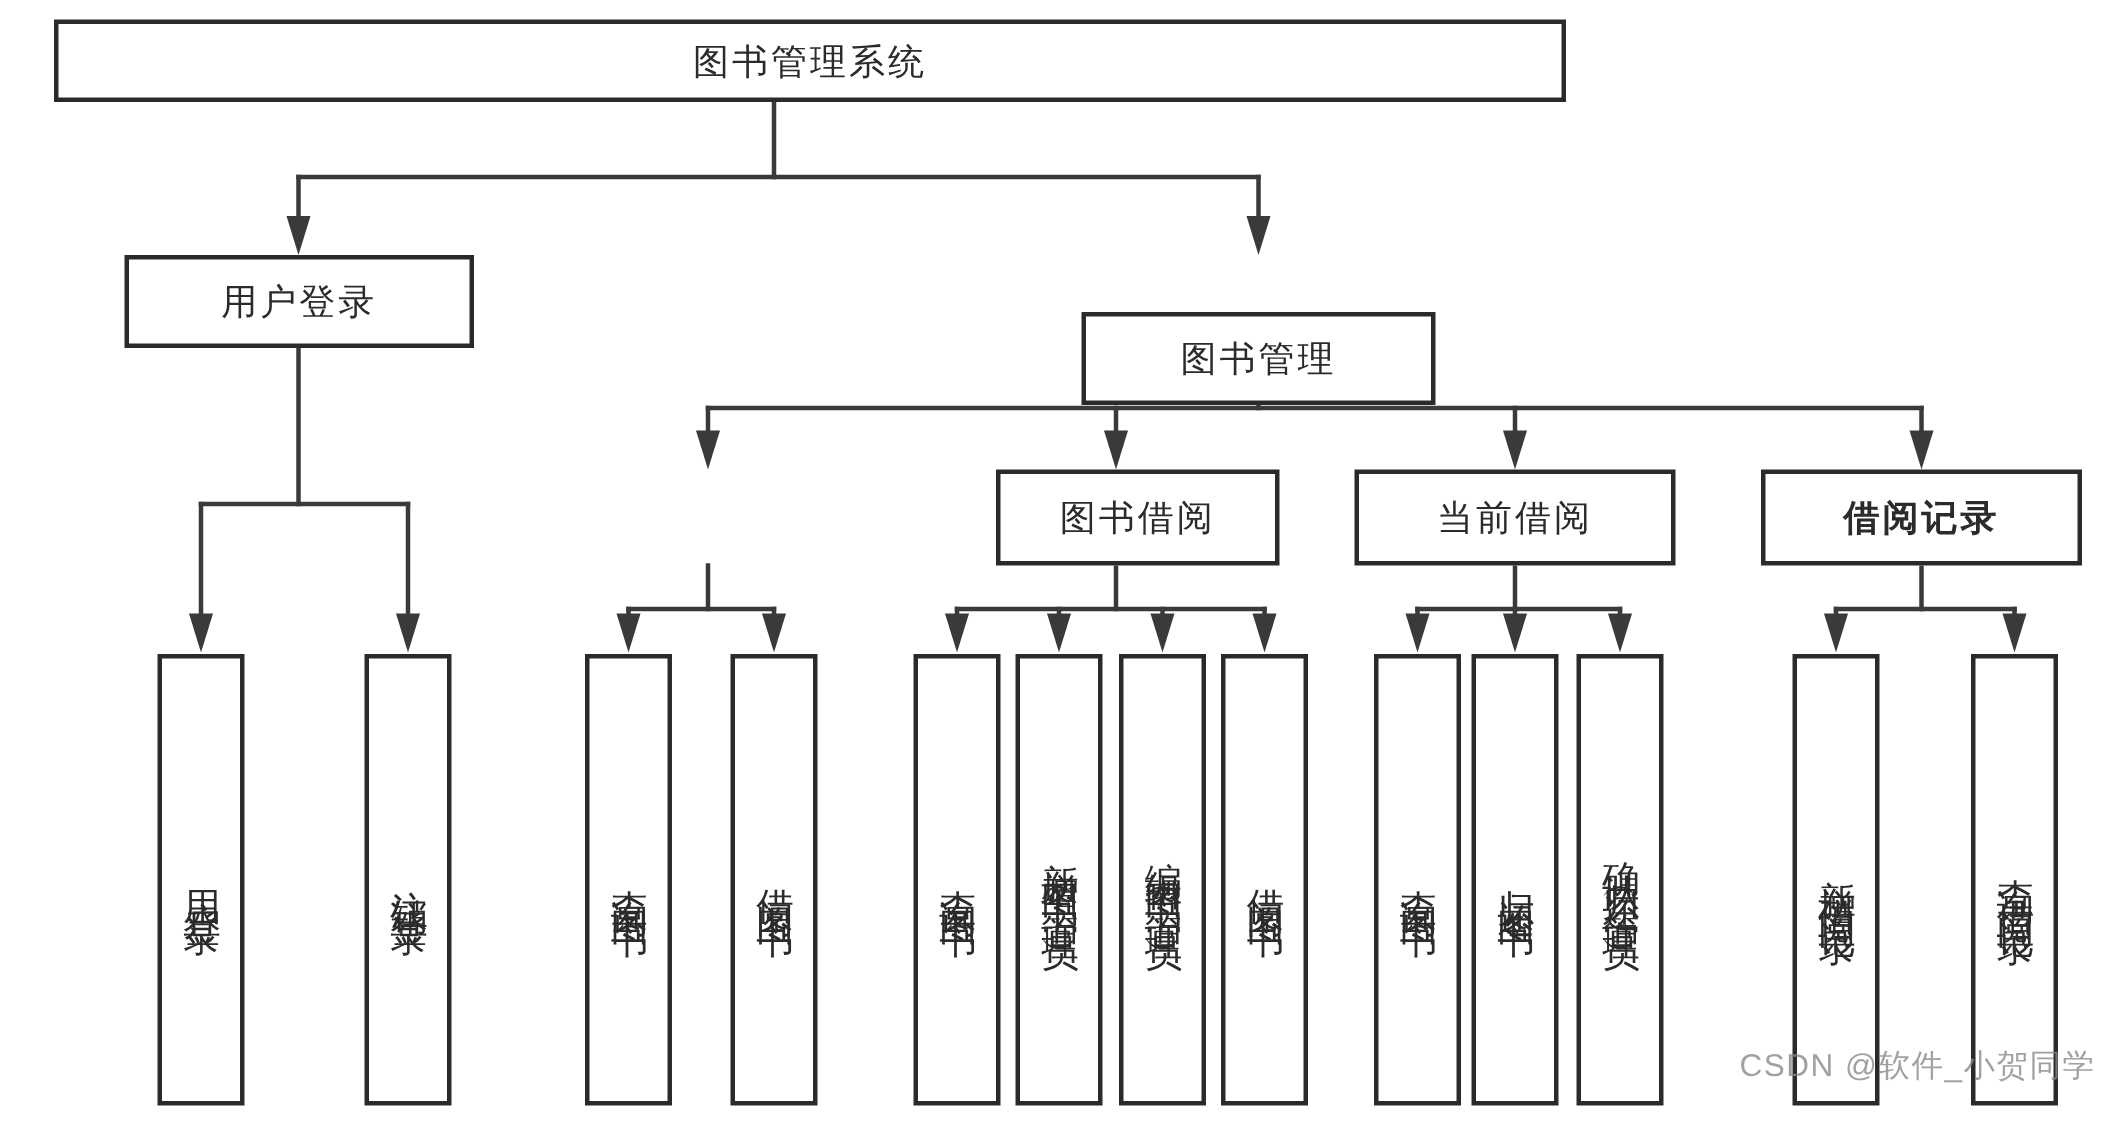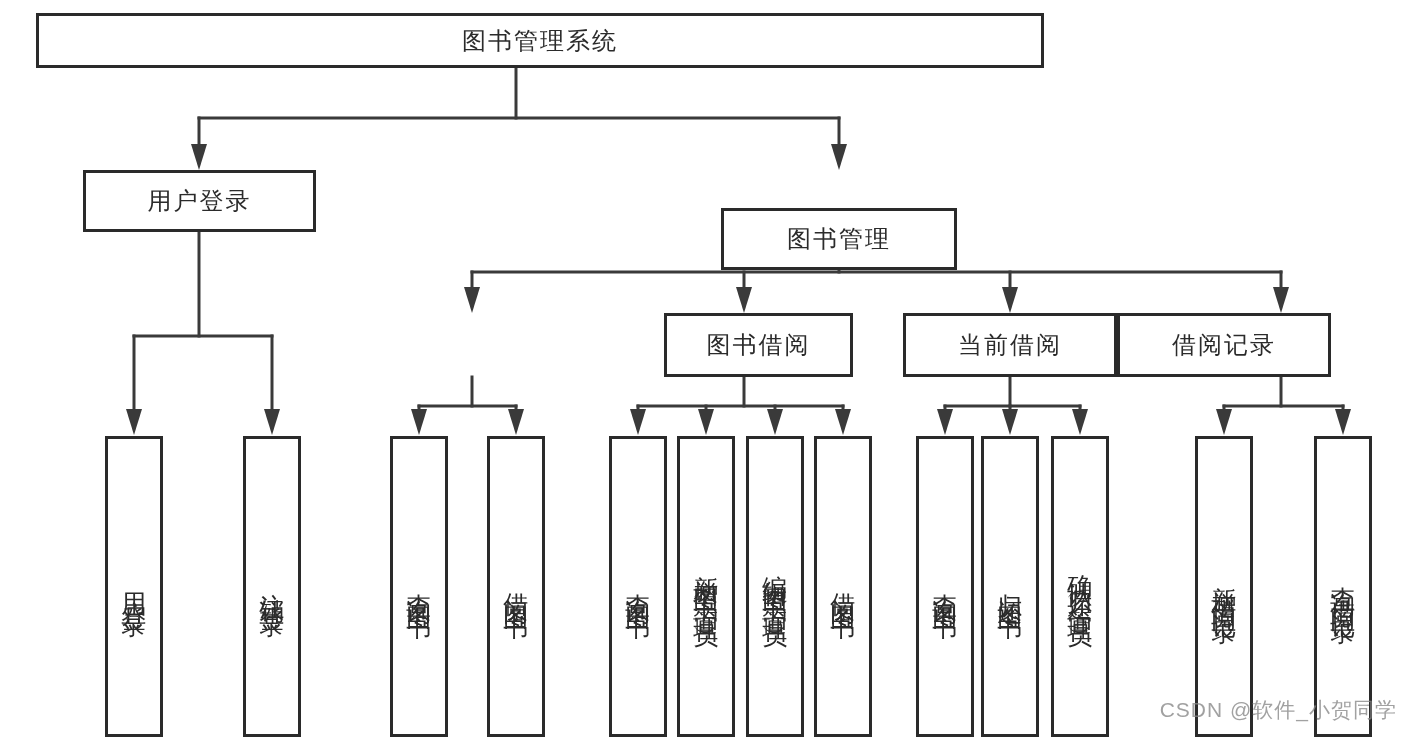--- a/index.html
+++ b/index.html
@@ -148,21 +148,21 @@
   <div class="node h-node" style="left:721px; top:170px; width:236px; height:62px;margin-top:38px;">
     <span>图书管理</span>
   </div>
 
   <div class="node h-node" style="left:664px; top:313px; width:189px; height:64px;">
     <span>图书借阅</span>
   </div>
   <div class="node h-node" style="left:903px; top:313px; width:214px; height:64px;">
     <span>当前借阅</span>
   </div>
-  <div class="node h-node" style="left:1117px; top:313px; width:214px; height:64px;">
+  <div class="node h-node" style="left:1174px; top:313px; width:214px; height:64px;font-weight:bold;">
     <span>借阅记录</span>
   </div>
 
   <div class="node v-node" style="left:105px; top:436px; width:58px; height:301px;">
     <span>用户登录</span>
   </div>
   <div class="node v-node" style="left:243px; top:436px; width:58px; height:301px;">
     <span>注销登录</span>
   </div>
 

